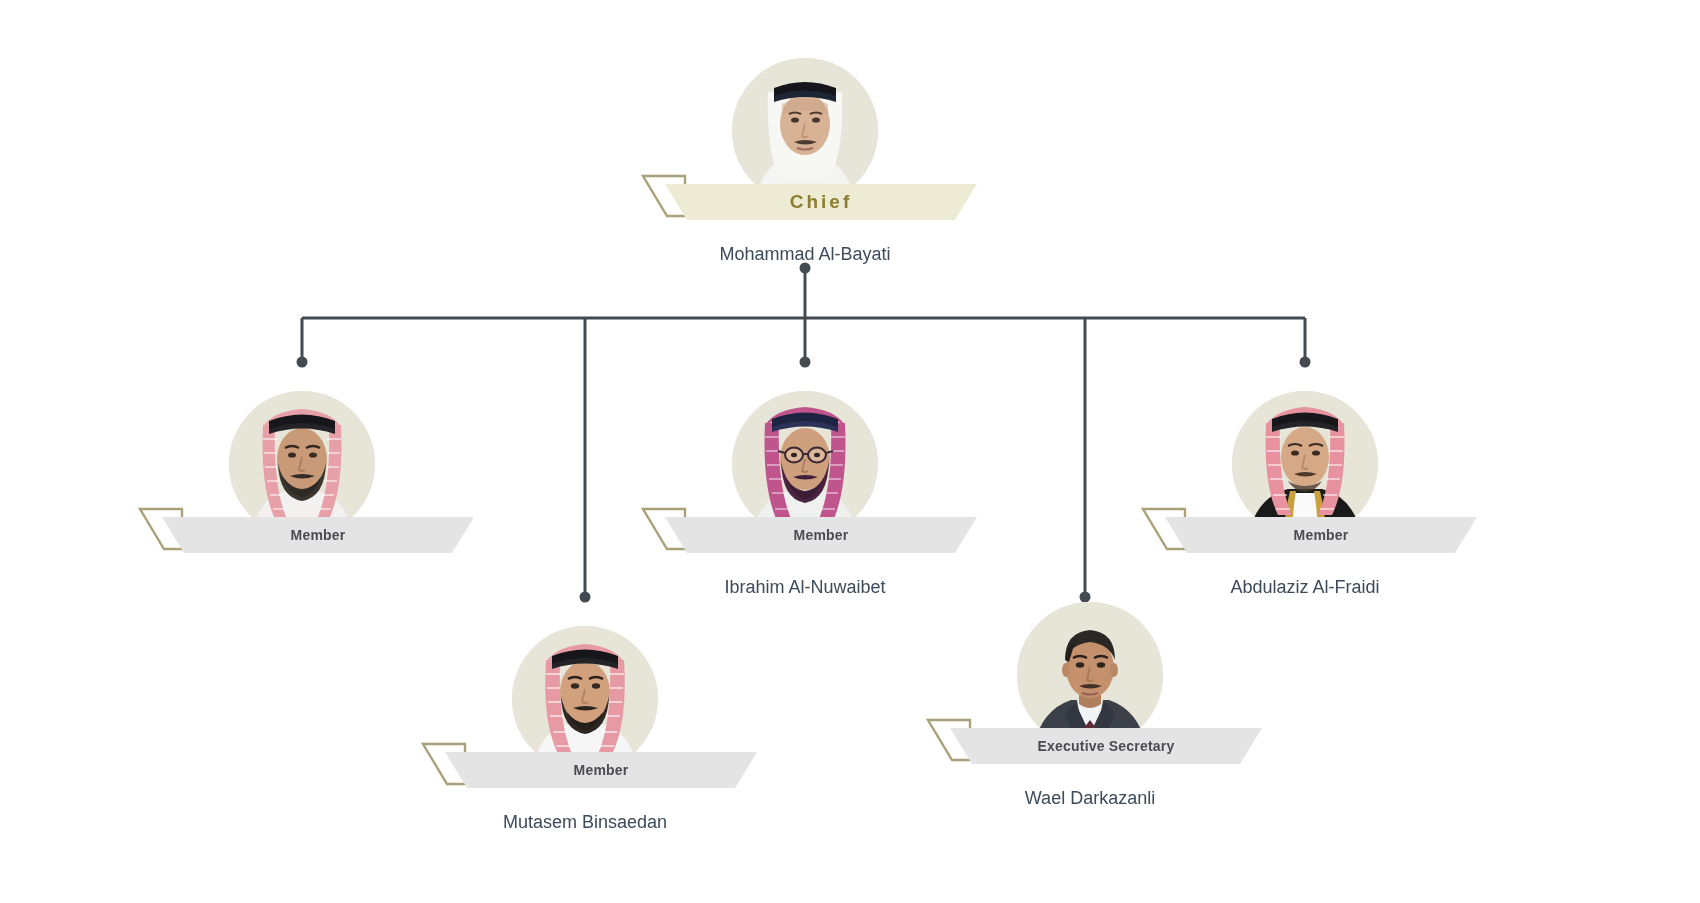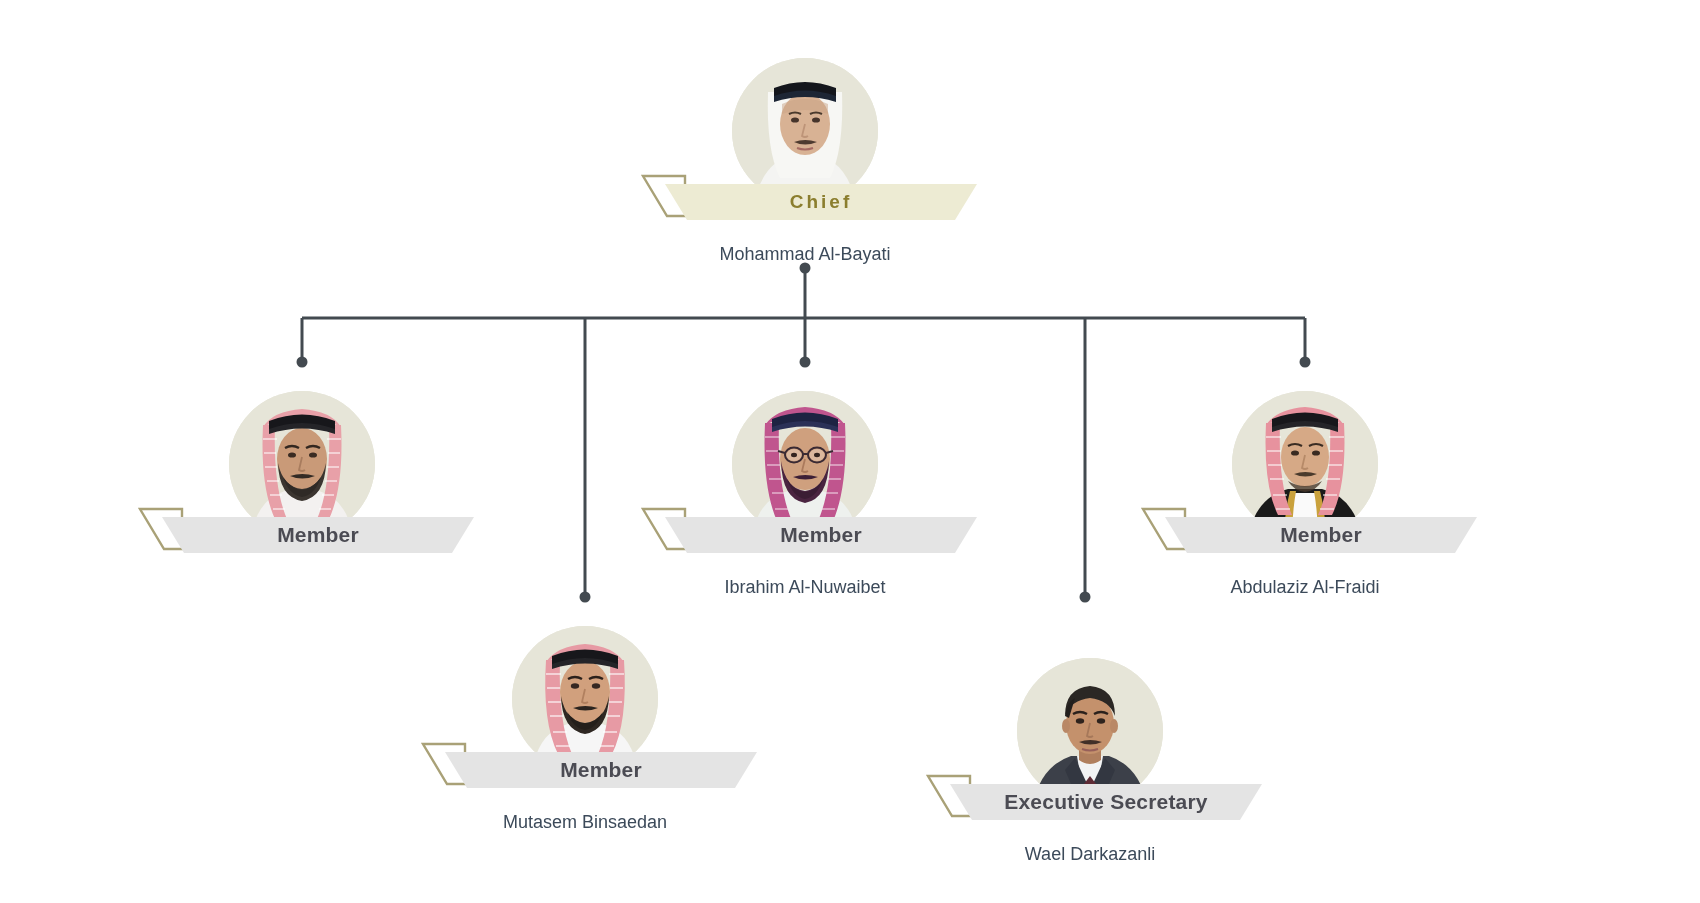--- a/index.html
+++ b/index.html
@@ -94,21 +94,21 @@
 
   .ribbon-label {
     position: absolute;
     left: 30px;
     top: 10px;
     width: 312px;
     height: 36px;
     display: flex;
     align-items: center;
     justify-content: center;
-    font-size: 21px;
+    font-size: 14px;
     font-weight: bold;
     letter-spacing: 0.2px;
     white-space: nowrap;
   }
   .ribbon-label.chief {
     color: #8b7e2e;
     letter-spacing: 3px;
     font-size: 19px;
   }
   .ribbon-label.member {
@@ -421,21 +421,21 @@
       </svg>
       <svg class="ribbon-fill" viewBox="0 0 312 36" preserveAspectRatio="none" xmlns="http://www.w3.org/2000/svg">
         <path d="M 0 0 L 312 0 L 290 36 L 22 36 Z" fill="#e4e4e4"></path>
       </svg>
       <div class="ribbon-label member">Member</div>
     </div>
 
     <div class="person-name">Mutasem Binsaedan</div>
   </div>
 
-  <div class="node sm" style="left:920px; top:652px;">
+  <div class="node sm" style="left:920px; top:596px;">
     <div class="avatar-wrap">
       <div class="avatar">
         <svg class="portrait" viewBox="0 0 146 146" xmlns="http://www.w3.org/2000/svg">
           <rect x="0" y="0" width="146" height="146" fill="#e6e5d8"></rect>
 
           <path d="M 16 146 Q 24 108 54 98 L 92 98 Q 122 108 130 146 Z" fill="#3c4049"></path>
 
           <path d="M 60 98 L 86 98 L 82 122 L 73 132 L 64 122 Z" fill="#f2f3f4"></path>
 
           <path d="M 58 100 L 73 132 L 60 140 L 48 112 Z" fill="#333741"></path>

